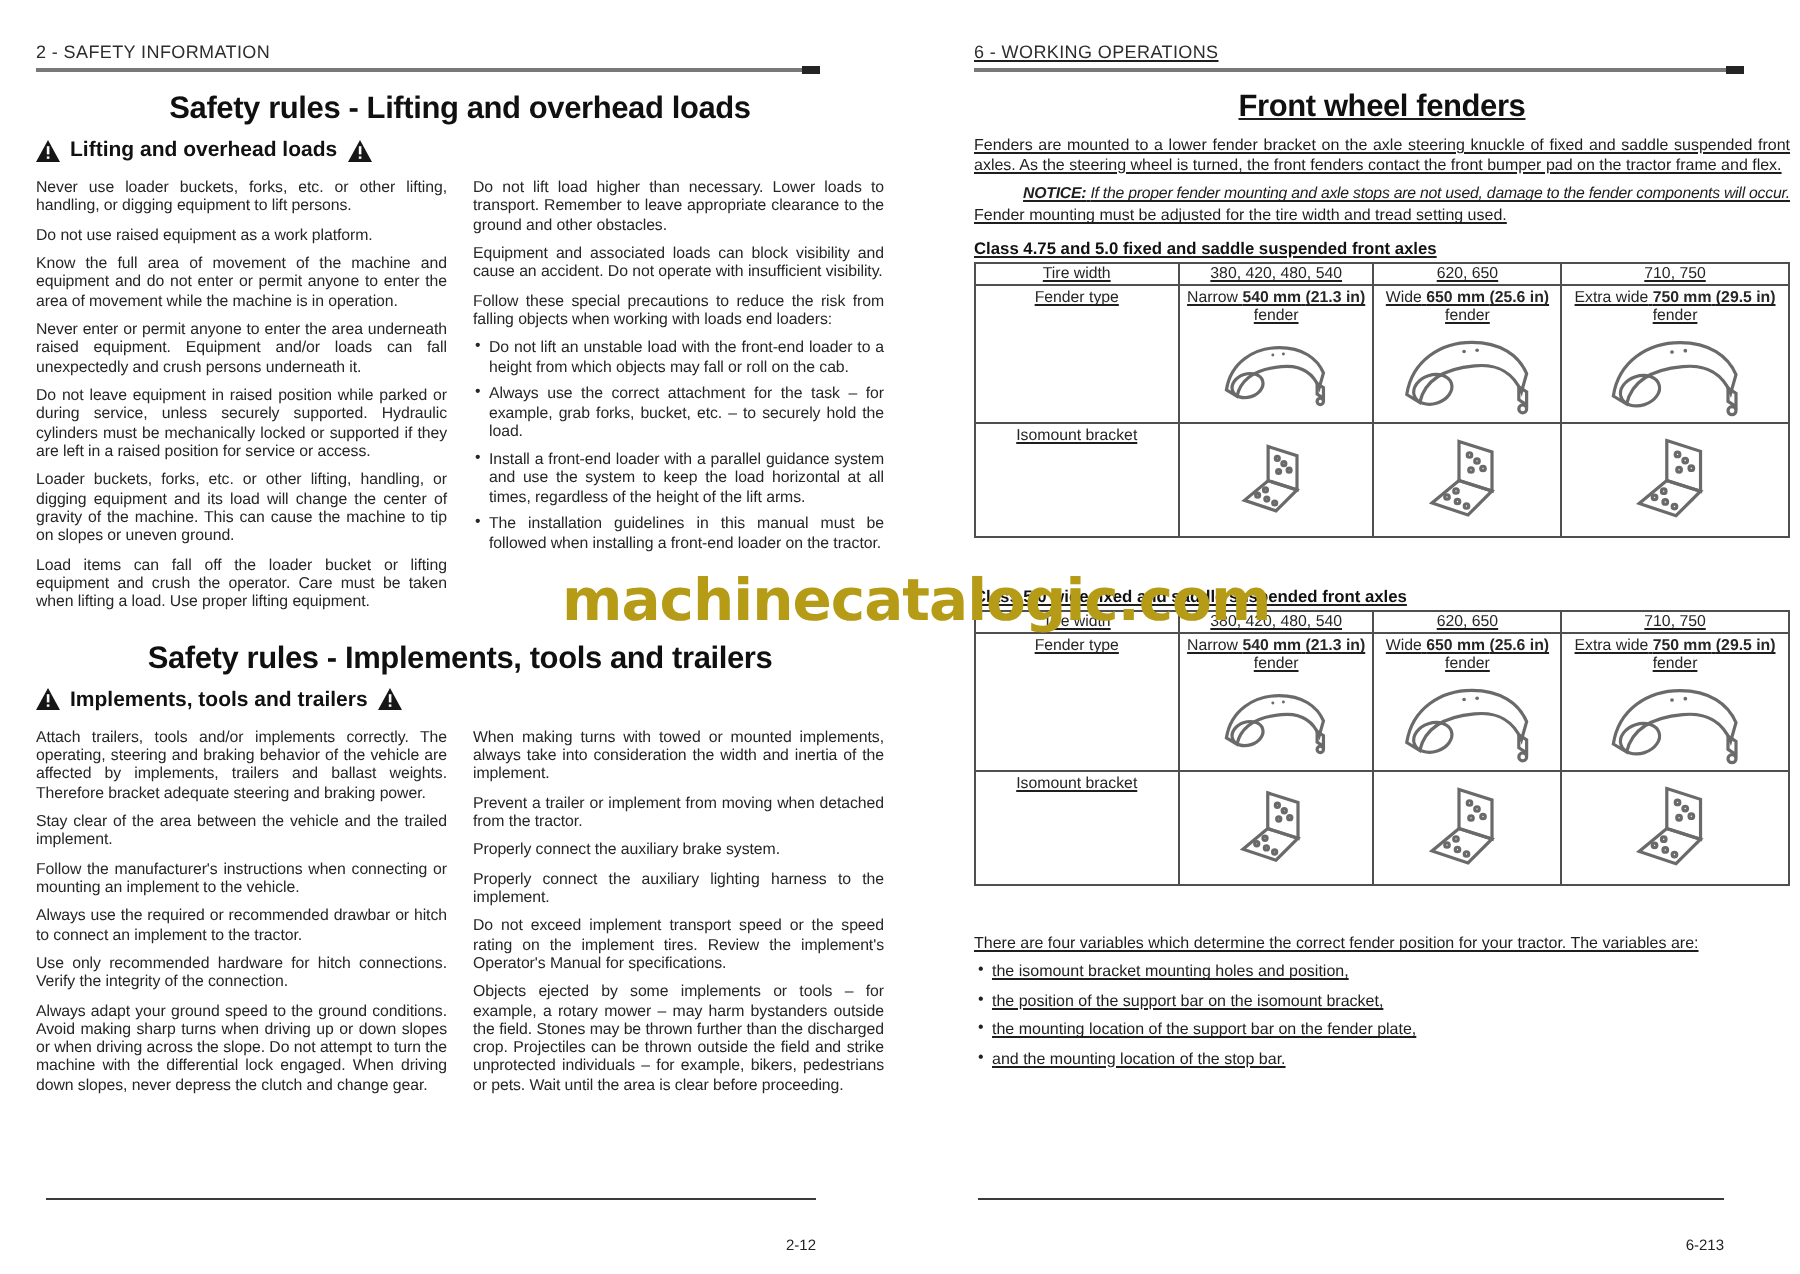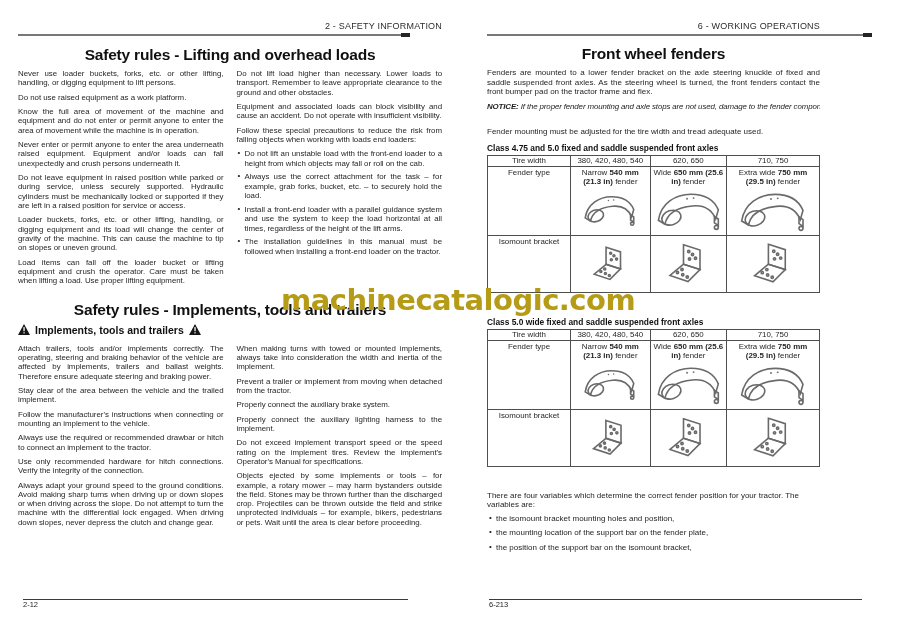--- a/index.html
+++ b/index.html
@@ -2,64 +2,64 @@
 <html><head>
 <meta charset="utf-8">
 <style>
   html,body{margin:0;padding:0;}
   body{
     width:900px;height:637px;position:relative;background:#ffffff;
     font-family:"Liberation Sans", sans-serif;color:#1e1e1e;overflow:hidden;
   }
   .page{position:absolute;top:21px;}
   .page-left{left:18px;width:424px;}
-  .page-right{left:487px;width:333px;}
-
-  .running-header{text-align:right;font-size:9px;color:#2d2d2d;letter-spacing:.2px;}
+  .page-right{left:487px;width:408px;text-decoration:underline;}
+
+  .running-header{text-align:left;font-size:9px;color:#2d2d2d;letter-spacing:.2px;}
   .header-rule{height:2px;background:#787878;margin-top:3px;position:relative;}
   .page-left .header-rule{width:392px;}
   .page-right .header-rule{width:385px;}
   .header-rule .cap{position:absolute;right:0;top:-1px;width:9px;height:4px;background:#242424;}
 
   h1.section-title{font-size:15.5px;font-weight:bold;margin:10px 0 5px;color:#101010;letter-spacing:-.2px;text-align:center;}
   .page-right h1.section-title{margin-top:9px;}
 
   .warn-heading{display:flex;align-items:center;gap:5px;font-size:10.5px;font-weight:bold;margin:2px 0 8px;color:#111;}
   .warn-heading svg{flex:0 0 auto;}
 
   .cols{display:flex;gap:13px;}
   .col{flex:1;font-size:7.9px;line-height:1.18;text-align:justify;color:#262626;letter-spacing:-.03px;}
   .col p{margin:0 0 5px;}
   ul.bullets{list-style:none;margin:0;padding:0;}
   ul.bullets li{position:relative;padding-left:8px;margin:0 0 4.5px;}
   ul.bullets li::before{content:"\2022";position:absolute;left:1px;top:-1px;}
 
   .intro{font-size:8px;line-height:1.2;text-align:justify;margin:5px 0 5px;}
-  .notice{font-size:7.9px;font-style:italic;white-space:nowrap;overflow:hidden;letter-spacing:-.12px;margin:0 0 16px;}
+  .notice{font-size:7.9px;font-style:italic;white-space:nowrap;overflow:hidden;letter-spacing:-.12px;margin:0 0 2px;text-align:right;}
   .notice .nlabel{font-weight:bold;}
   .mounting-note{font-size:8px;margin:0 0 7px;}
   .tcaption{font-size:8.4px;font-weight:bold;margin:1px 0 2px;color:#111;}
 
   table.spec{width:100%;border-collapse:collapse;margin:0 0 24px;table-layout:fixed;}
   table.spec col.c0{width:25%;} table.spec col.c1{width:24%;}
   table.spec col.c2{width:23%;} table.spec col.c3{width:28%;}
   .spec td{border:1px solid #4f4f4f;text-align:center;vertical-align:top;font-size:7.9px;padding:1px 2px;color:#262626;}
   .spec tr.r-tire td{padding:0 2px 1px;}
   .spec tr.r-fender td{height:66px;}
   .spec tr.r-iso td{height:54px;}
   .fcell .ft{line-height:1.16;}
   .fcell svg,.icell svg{display:block;margin:3px auto 0;}
   .icell svg{margin-top:5px;}
 
   .vars-intro{font-size:8px;margin:3px 0 5px;}
   ul.vars{list-style:none;margin:0;padding:0;font-size:8px;}
   ul.vars li{position:relative;padding-left:9px;margin:0 0 5.5px;}
   ul.vars li::before{content:"\2022";position:absolute;left:2px;top:-1px;}
 
-  .page-footer{position:absolute;border-top:1.5px solid #3a3a3a;text-align:left;padding-top:0;font-size:7.5px;color:#222;}
+  .page-footer{position:absolute;border-top:1.5px solid #3a3a3a;text-align:right;padding-top:18px;font-size:7.5px;color:#222;}
   .footer-left{left:23px;top:599px;width:385px;}
   .footer-right{left:489px;top:599px;width:373px;}
 
   .watermark{
     position:absolute;left:281px;top:283px;z-index:6;
     font-size:29px;font-weight:bold;color:#b59b16;white-space:nowrap;
     font-family:"DejaVu Sans", sans-serif;letter-spacing:-.5px;
   }
   .drawing path,.drawing ellipse,.drawing circle,.drawing line{vector-effect:non-scaling-stroke;}
 </style>
@@ -67,20 +67,33 @@
 <body>
 
 <div class="page page-left">
   <div class="running-header">2 - SAFETY INFORMATION</div>
   <div class="header-rule">
       <span class="cap"></span>
     </div>
 
   <h1 class="section-title">Safety rules - Lifting and overhead loads</h1>
 
+  <div class="warn-heading">
+    <svg width="12" height="11" viewBox="0 0 12 11">
+        <path d="M6 0 L12 11 L0 11 Z" fill="#161616"></path>
+        <rect x="5.4" y="3.1" width="1.3" height="4.1" fill="#fff"></rect>
+        <rect x="5.4" y="8.2" width="1.3" height="1.2" fill="#fff"></rect>
+      </svg>
+    <span>Lifting and overhead loads</span>
+    <svg width="12" height="11" viewBox="0 0 12 11">
+        <path d="M6 0 L12 11 L0 11 Z" fill="#161616"></path>
+        <rect x="5.4" y="3.1" width="1.3" height="4.1" fill="#fff"></rect>
+        <rect x="5.4" y="8.2" width="1.3" height="1.2" fill="#fff"></rect>
+      </svg>
+  </div>
 
   <div class="cols">
     <div class="col">
       <p>Never use loader buckets, forks, etc. or other lifting, handling, or digging equipment to lift persons.</p>
       <p>Do not use raised equipment as a work platform.</p>
       <p>Know the full area of movement of the machine and equipment and do not enter or permit anyone to enter the area of movement while the machine is in operation.</p>
       <p>Never enter or permit anyone to enter the area underneath raised equipment. Equipment and/or loads can fall unexpectedly and crush persons underneath it.</p>
       <p>Do not leave equipment in raised position while parked or during service, unless securely supported. Hydraulic cylinders must be mechanically locked or supported if they are left in a raised position for service or access.</p>
       <p>Loader buckets, forks, etc. or other lifting, handling, or digging equipment and its load will change the center of gravity of the machine. This can cause the machine to tip on slopes or uneven ground.</p>
       <p>Load items can fall off the loader bucket or lifting equipment and crush the operator. Care must be taken when lifting a load. Use proper lifting equipment.</p>
@@ -109,21 +122,21 @@
     <span>Implements, tools and trailers</span>
     <svg width="12" height="11" viewBox="0 0 12 11">
         <path d="M6 0 L12 11 L0 11 Z" fill="#161616"></path>
         <rect x="5.4" y="3.1" width="1.3" height="4.1" fill="#fff"></rect>
         <rect x="5.4" y="8.2" width="1.3" height="1.2" fill="#fff"></rect>
       </svg>
   </div>
 
   <div class="cols">
     <div class="col">
-      <p>Attach trailers, tools and/or implements correctly. The operating, steering and braking behavior of the vehicle are affected by implements, trailers and ballast weights. Therefore ensure adequate steering and braking power.</p>
+      <p>Attach trailers, tools and/or implements correctly. The operating, steering and braking behavior of the vehicle are affected by implements, trailers and ballast weights. Therefore bracket adequate steering and braking power.</p>
       <p>Stay clear of the area between the vehicle and the trailed implement.</p>
       <p>Follow the manufacturer's instructions when connecting or mounting an implement to the vehicle.</p>
       <p>Always use the required or recommended drawbar or hitch to connect an implement to the tractor.</p>
       <p>Use only recommended hardware for hitch connections. Verify the integrity of the connection.</p>
       <p>Always adapt your ground speed to the ground conditions. Avoid making sharp turns when driving up or down slopes or when driving across the slope. Do not attempt to turn the machine with the differential lock engaged. When driving down slopes, never depress the clutch and change gear.</p>
     </div>
     <div class="col">
       <p>When making turns with towed or mounted implements, always take into consideration the width and inertia of the implement.</p>
       <p>Prevent a trailer or implement from moving when detached from the tractor.</p>
       <p>Properly connect the auxiliary brake system.</p>
@@ -139,21 +152,21 @@
   <div class="header-rule">
       <span class="cap"></span>
     </div>
 
   <h1 class="section-title">Front wheel fenders</h1>
 
   <p class="intro">Fenders are mounted to a lower fender bracket on the axle steering knuckle of fixed and saddle suspended front axles. As the steering wheel is turned, the front fenders contact the front bumper pad on the tractor frame and flex.</p>
 
   <p class="notice"><span class="nlabel">NOTICE:</span> <span>If the proper fender mounting and axle stops are not used, damage to the fender components will occur.</span></p>
 
-  <p class="mounting-note">Fender mounting must be adjusted for the tire width and tread adequate used.</p>
+  <p class="mounting-note">Fender mounting must be adjusted for the tire width and tread setting used.</p>
 
   <div class="tcaption">Class 4.75 and 5.0 fixed and saddle suspended front axles</div>
   <table class="spec">
     <colgroup>
         <col class="c0">
         <col class="c1">
         <col class="c2">
         <col class="c3">
       </colgroup>
     <tbody>
@@ -342,21 +355,22 @@
               <circle cx="24" cy="36" r="1.5"></circle>
         </svg>
       </td>
     </tr>
   </tbody>
     </table>
 
   <p class="vars-intro">There are four variables which determine the correct fender position for your tractor. The variables are:</p>
   <ul class="vars">
     <li>the isomount bracket mounting holes and position,</li>
+    <li>the position of the support bar on the isomount bracket,</li>
     <li>the mounting location of the support bar on the fender plate,</li>
-    <li>the position of the support bar on the isomount bracket,</li>
+    <li>and the mounting location of the stop bar.</li>
   </ul>
 </div>
 
 <div class="page-footer footer-left">2-12</div>
 <div class="page-footer footer-right">6-213</div>
 
 <div class="watermark">machinecatalogic.com</div>
 
 </body></html>

